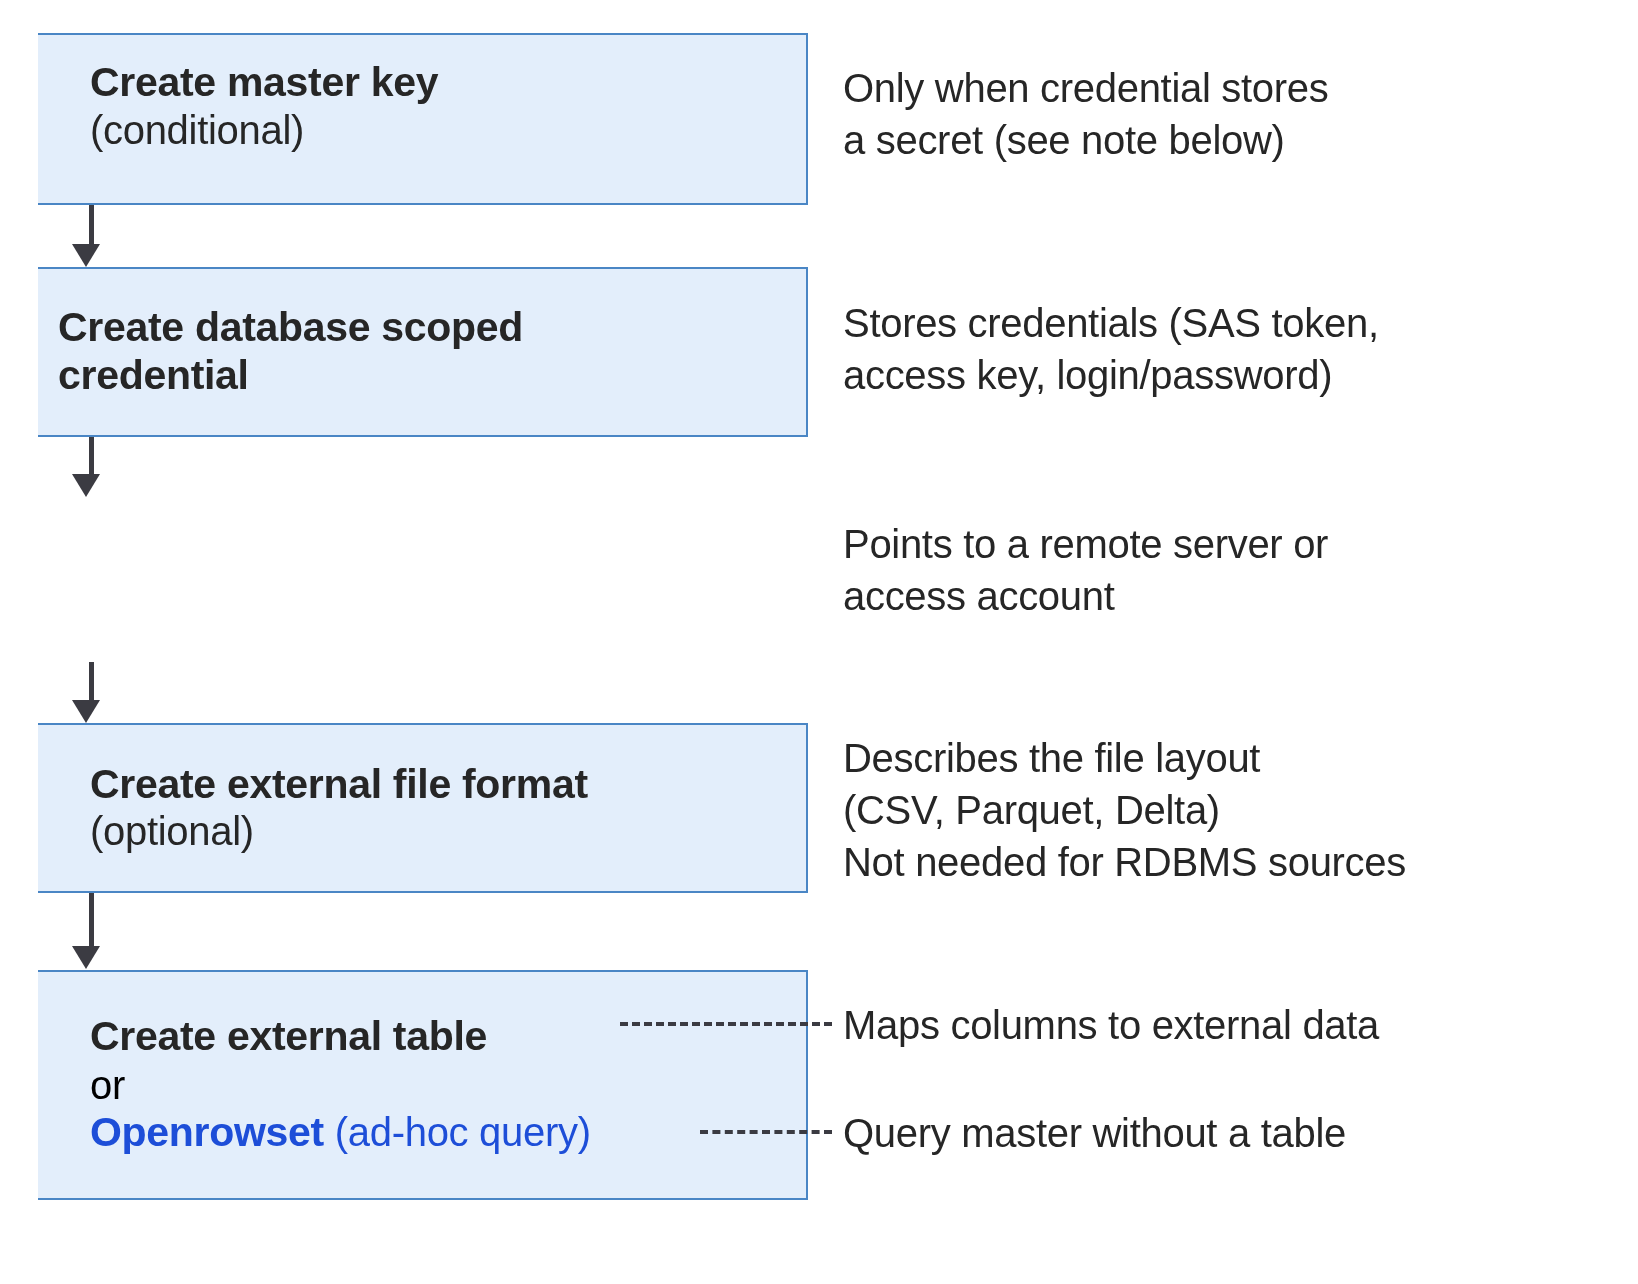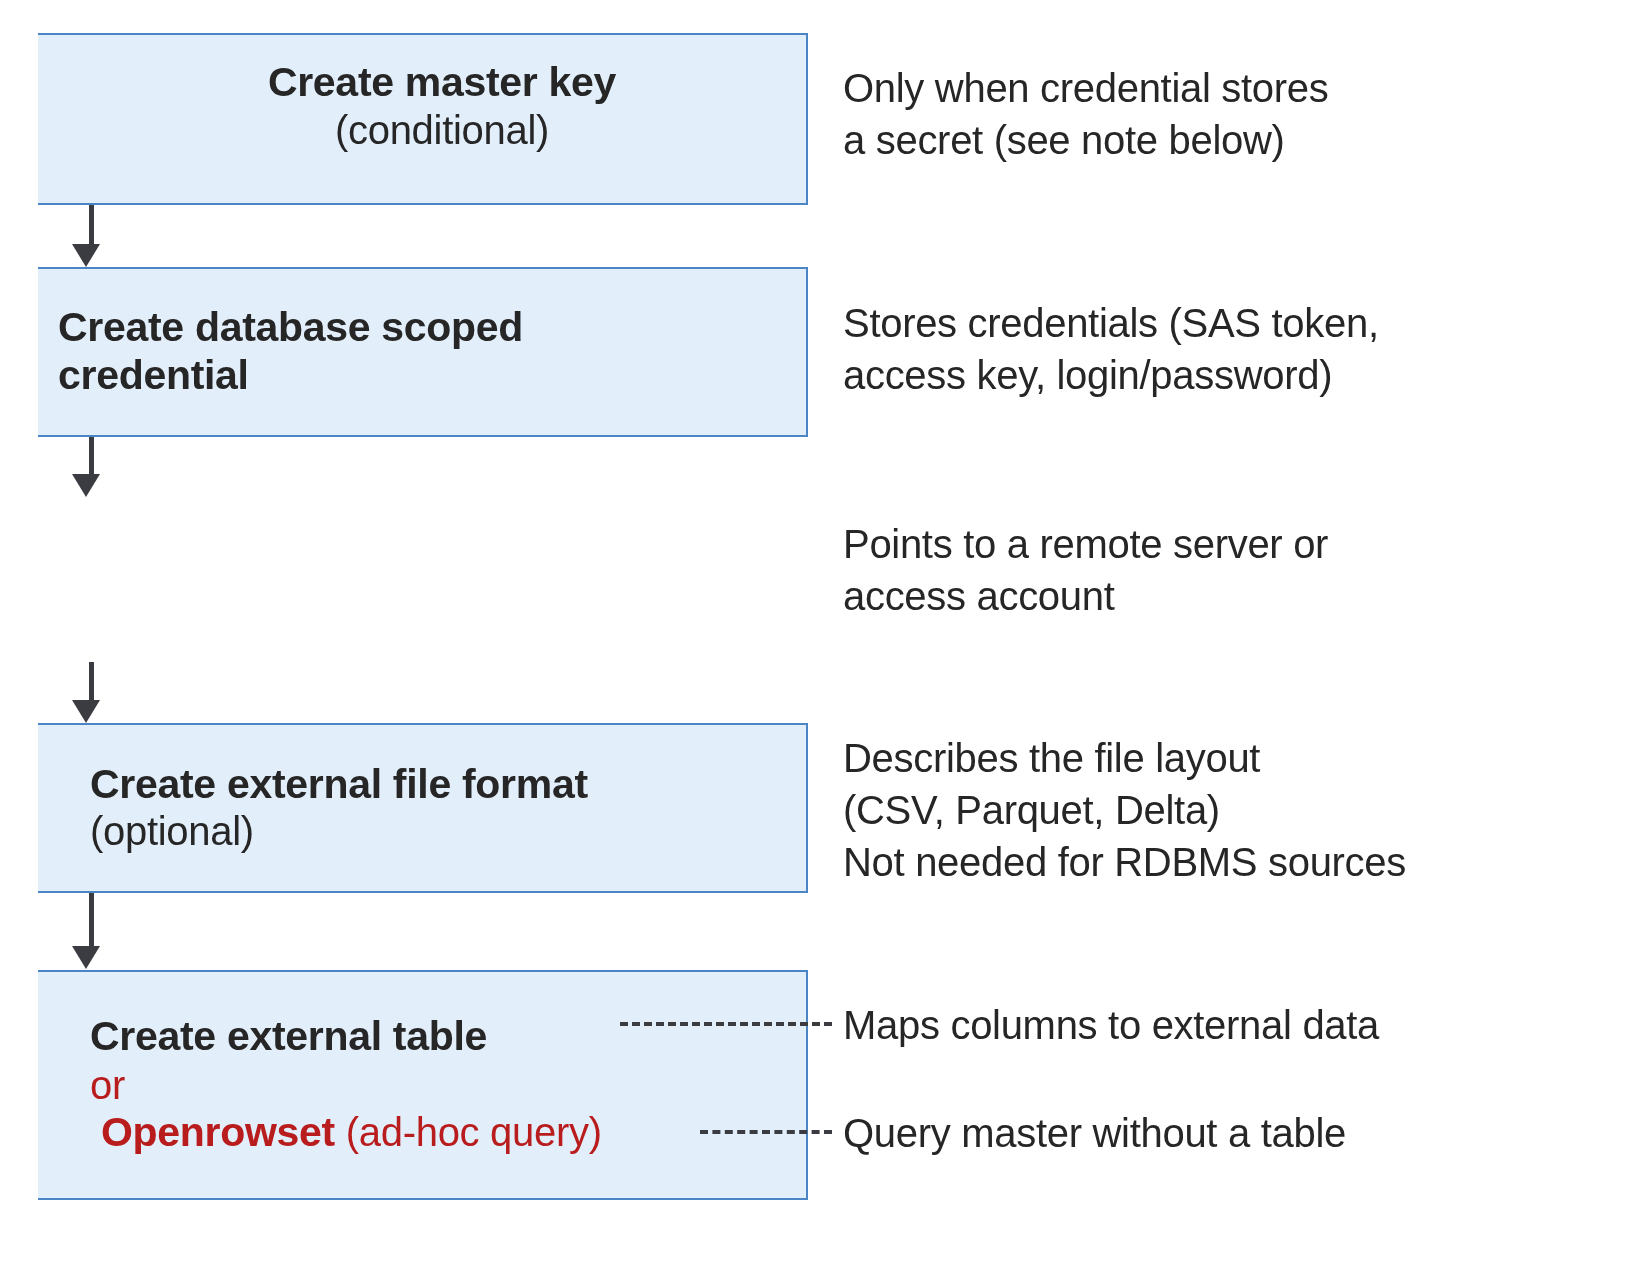--- a/index.html
+++ b/index.html
@@ -35,21 +35,21 @@
     border-left: none;
     box-sizing: border-box;
     display: flex;
     flex-direction: column;
     padding-left: 52px;
     padding-right: 12px;
   }
   .step-box.top-align { justify-content: flex-start; padding-top: 24px; }
   .step-box.center-align { justify-content: center; }
 
-  .box1 { top: 33px;  height: 172px; align-items: center; }
+  .box1 { top: 33px;  height: 172px; }
   .box2 { top: 267px; height: 170px; padding-left: 20px; }
   .box3 { top: 497px; height: 165px; }
   .box4 { top: 723px; height: 170px; }
   .box5 { top: 970px; height: 230px; }
 
   .step-title {
     font-weight: bold;
     font-size: 41px;
     line-height: 1.16;
     letter-spacing: -0.3px;
@@ -149,28 +149,27 @@
     font-size: 41px;
     line-height: 1.16;
     letter-spacing: -0.3px;
     color: #262626;
   }
   .row-or {
     font-weight: normal;
     font-size: 40px;
     line-height: 1.2;
     letter-spacing: -0.3px;
-    color: #b91c1c;
+    color: #000000;
   }
   .row-open {
     font-size: 41px;
     line-height: 1.16;
     letter-spacing: -0.3px;
-    color: #b91c1c;
-    margin-left: 11px;
+    color: #1d4ed8;
   }
   .row-open b { font-weight: bold; }
   .row-open span.reg { font-weight: normal; font-size: 40px; }
 </style>
 </head>
 <body>
 
 <div id="stage">
 
   <div class="step-box box1 top-align">

